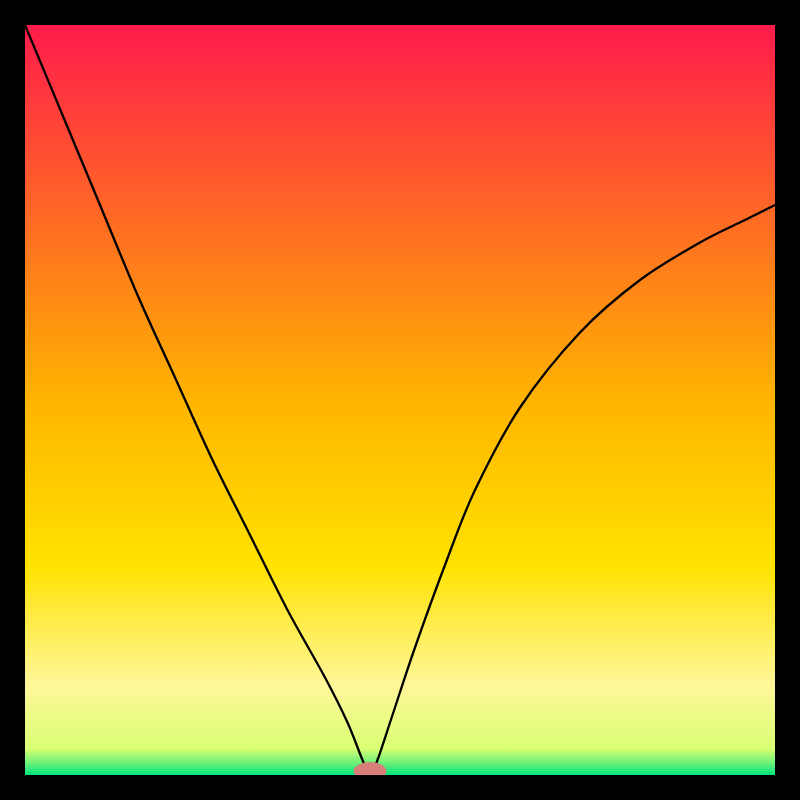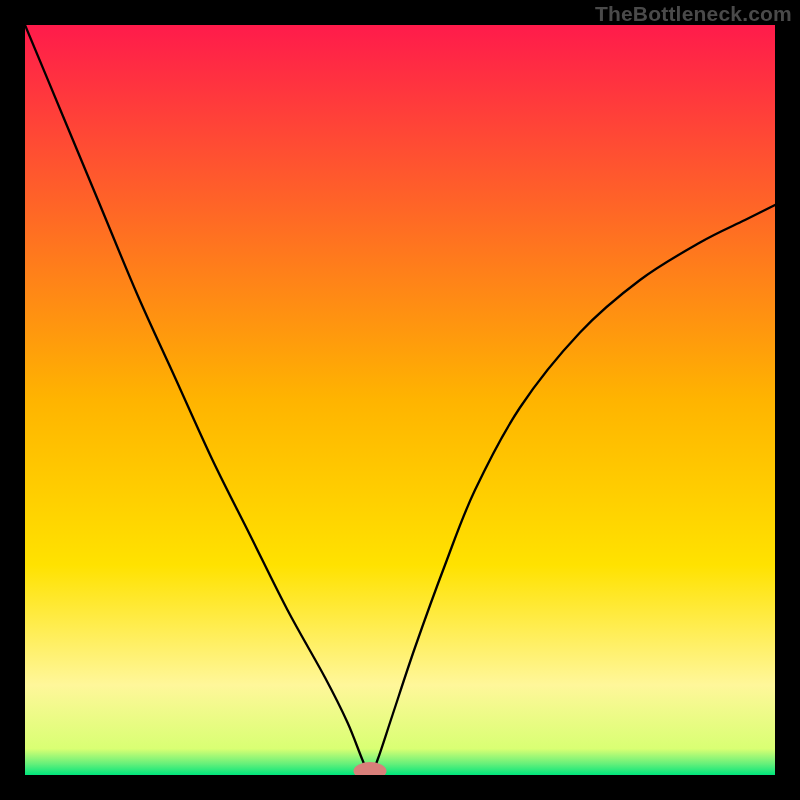--- a/index.html
+++ b/index.html
@@ -55,14 +55,13 @@
             <stop offset="98.5%" stop-color="#66f07a"></stop>
             <stop offset="100%" stop-color="#00e57c"></stop>
           </linearGradient>
       </defs>
       <rect id="bg-rect" x="0" y="0" width="750" height="750" fill="url(#bg-grad)"></rect>
       <path id="curve-path" fill="none" stroke="#000000" stroke-width="2.3" stroke-linecap="round" d="M 0 0 C 6.25 15, 25 60, 37.5 90 C 50 120, 62.5 150, 75 180 C 87.5 210, 100 241.25, 112.5 270 C 125 298.75, 137.5 325, 150 352.5 C 162.5 380, 175 408.75, 187.5 435 C 200 461.25, 212.5 485, 225 510 C 237.5 535, 250 561.25, 262.5 585 C 275 608.75, 290 633.75, 300 652.5 C 310 671.25, 316.25 683.75, 322.5 697.5 C 328.75 711.25, 333.75 726.25, 337.5 735 C 341.25 743.75, 342.5 750, 345 750 C 347.5 750, 348.75 745, 352.5 735 C 356.25 725, 361.25 708.75, 367.5 690 C 373.75 671.25, 381.25 647.5, 390 622.5 C 398.75 597.5, 410.00000000000006 566.25, 420.00000000000006 540 C 430.00000000000006 513.75, 437.5 491.25, 450 465 C 462.5 438.75, 477.5 408.75, 495 382.5 C 512.5 356.25, 535 328.75, 555 307.5 C 575 286.25, 595 270, 615 255 C 635 240, 657.5 227.5, 675 217.5 C 692.5 207.5, 707.5 201.25, 720 195 C 732.5 188.75, 745 182.5, 750 180"></path>
       <ellipse id="min-marker" cx="345" cy="746" rx="16.5" ry="9" fill="#d97f7a"></ellipse>
     </svg>
   </div>
 
-  <div class="watermark">TheBottleneck.com</div>
 </div>
 
 </body></html>

